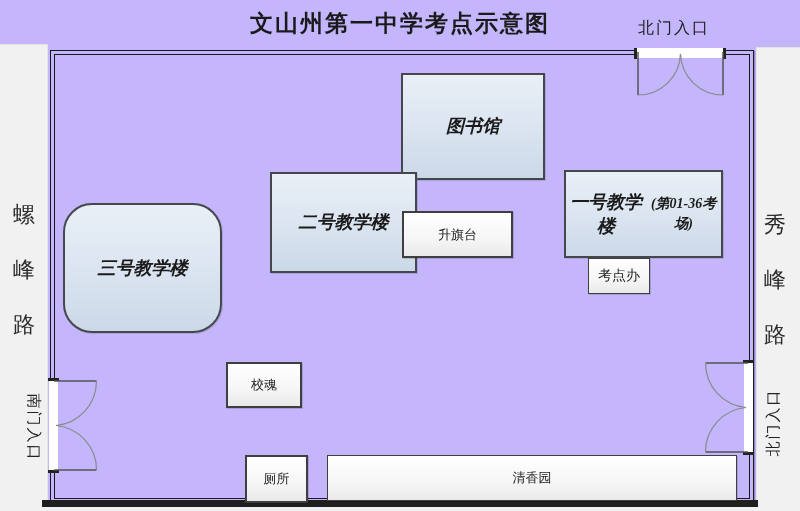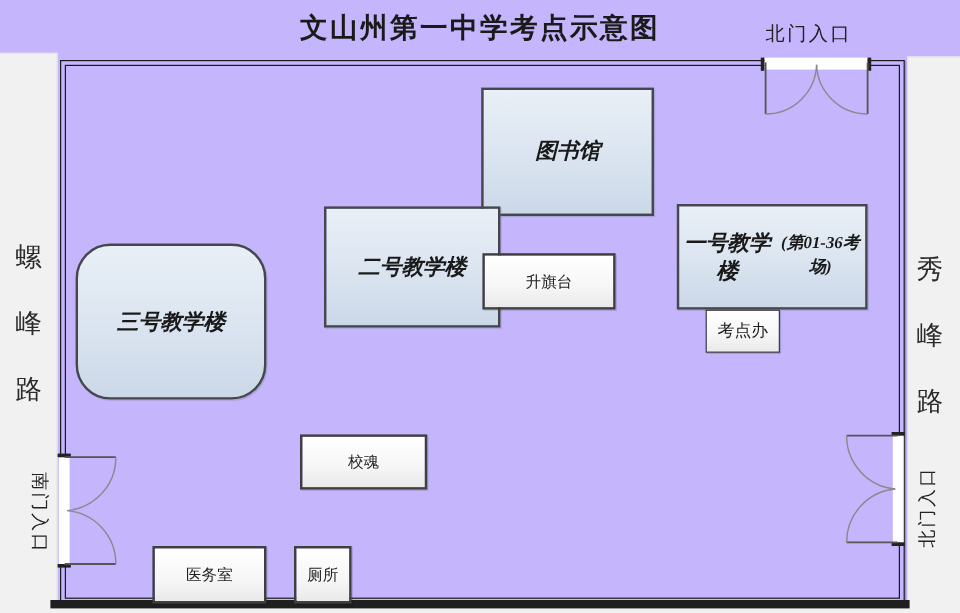--- a/index.html
+++ b/index.html
@@ -60,23 +60,23 @@
     font-size:13px;color:#222;box-shadow:1px 1px 0 rgba(0,0,0,.15);
   }
   .thin{border-width:1.5px;}
 
   .b-library{left:401px;top:73px;width:144px;height:107px;}
   .b-teach2{left:238px;top:172px;width:147px;height:101px;margin-left:32px;}
   .b-teach3{left:63px;top:203px;width:159px;height:130px;border-radius:29px;}
   .b-teach1{left:564px;top:170px;width:159px;height:88px;}
   .b-flag{left:402px;top:211px;width:111px;height:47px;}
   .b-office{left:564px;top:258px;width:62px;height:36px;font-size:14px;margin-left:24px;}
-  .b-soul{left:226px;top:362px;width:106px;height:46px;margin-left:24px;}
+  .b-soul{left:226px;top:362px;width:76px;height:46px;}
   .b-medical{left:127px;top:455px;width:95px;height:48px;}
-  .b-toilet{left:245px;top:455px;width:48px;height:48px;text-align:center;}
+  .b-toilet{left:245px;top:455px;width:63px;height:48px;text-align:center;}
   .b-garden{left:327px;top:455px;width:410px;height:46px;}
 </style>
 </head>
 <body>
 
 <div class="stage">
 
   <div class="abs title">文山州第一中学考点示意图</div>
 
   <div class="abs road road-left"></div>
@@ -141,16 +141,16 @@
     <div class="name">三号教学楼</div>
   </div>
   <div class="abs bld b-teach1">
     <div class="name">一号教学楼</div>
     <div class="sub">(第01-36考场)</div>
   </div>
 
   <div class="abs wbox b-flag">升旗台</div>
   <div class="abs wbox thin b-office">考点办</div>
   <div class="abs wbox b-soul">校魂</div>
-  <div class="abs wbox b-medical">医务室</div>
   <div class="abs wbox b-toilet">厕所</div>
+  <div class="abs wbox thin b-garden">清香园</div>
 
 </div>
 
 </body></html>

